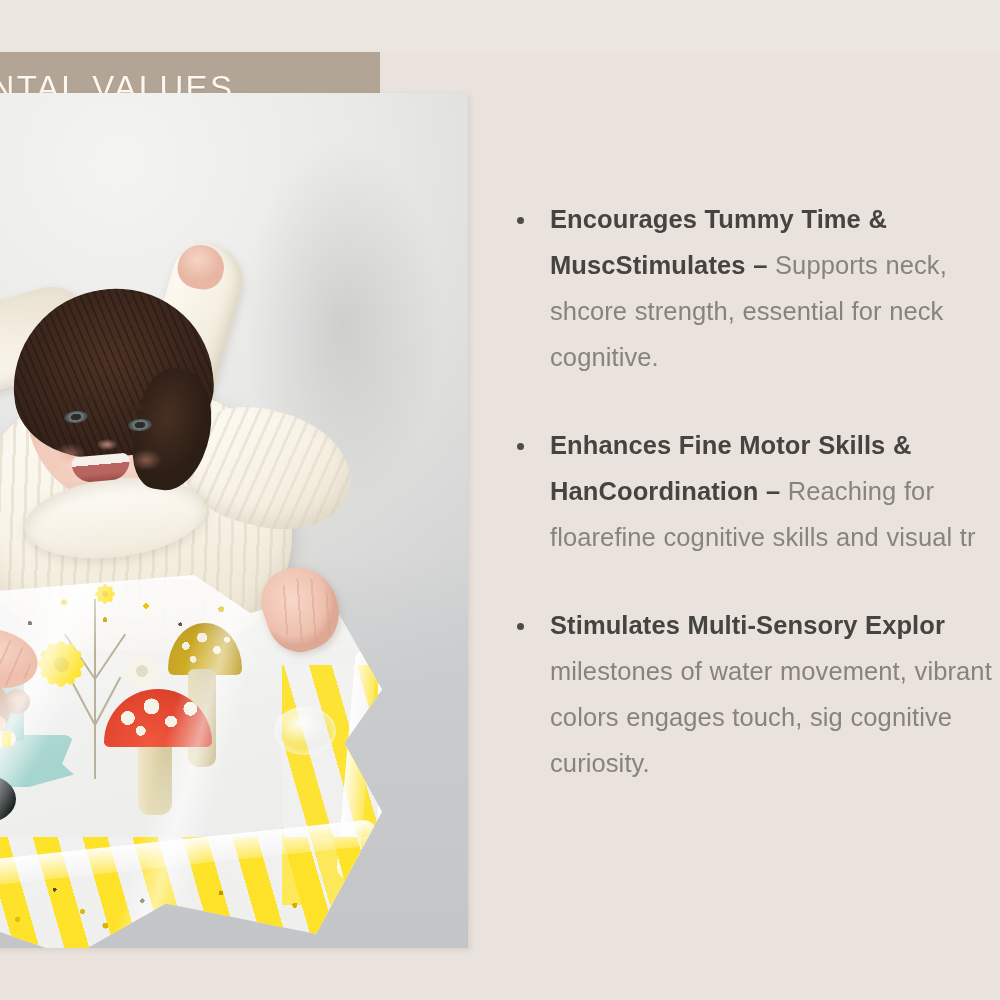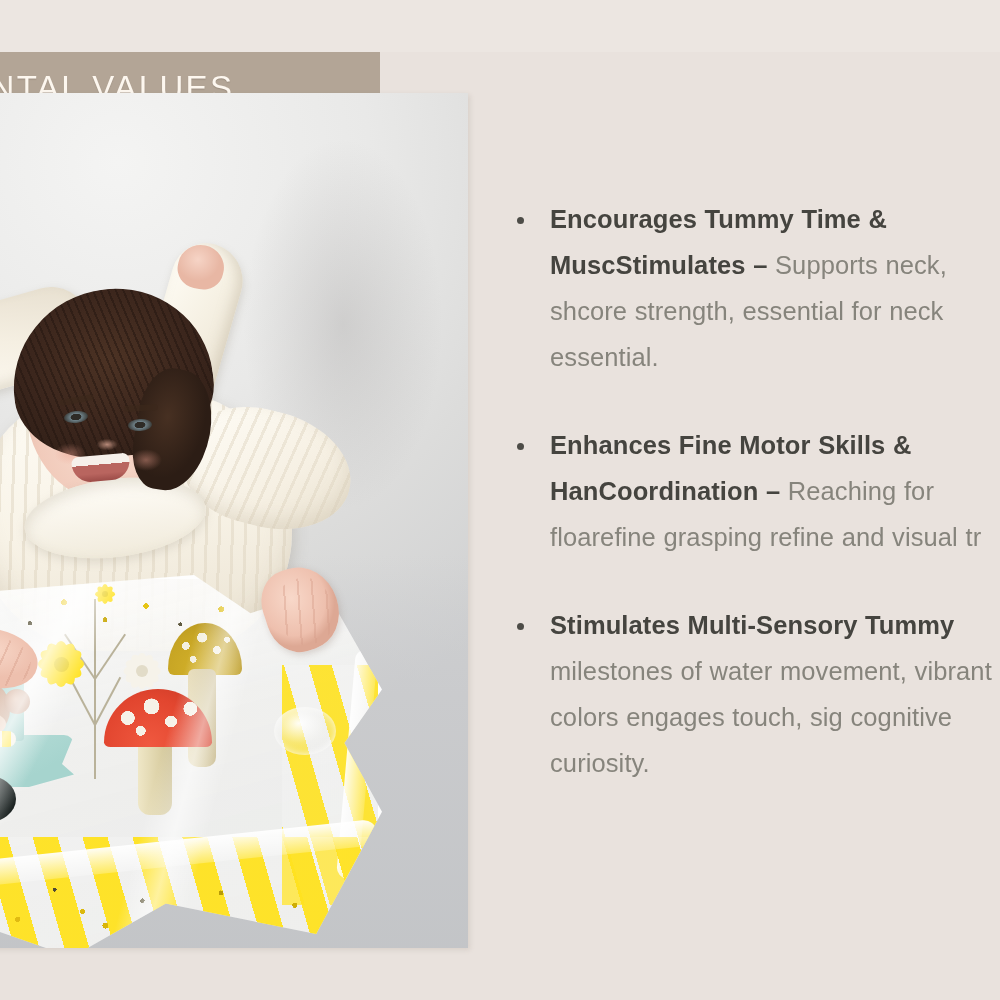--- a/index.html
+++ b/index.html
@@ -542,27 +542,27 @@
     </div>
 
     <div class="hand-mat-l"></div>
     <div class="hand-mat-r"></div>
   </div>
 
   <div class="text-col">
 
     <div class="bullet-row">
       <div class="bullet-dot"></div>
-      <div class="bullet-text"><span class="lead">Encourages Tummy Time &amp; Musc</span><span class="lead">Stimulates –</span><span> Supports neck, sh</span><span>core strength, essential for neck</span> <span>essential.</span></div>
+      <div class="bullet-text"><span class="lead">Encourages Tummy Time &amp; Musc</span><span class="lead">Stimulates –</span><span> Supports neck, sh</span><span>core strength, essential for neck</span> <span>cognitive.</span></div>
     </div>
 
     <div class="bullet-row">
       <div class="bullet-dot"></div>
-      <div class="bullet-text"><span class="lead">Enhances Fine Motor Skills &amp; Han</span><span class="lead">Coordination –</span><span> Reaching for floa</span><span>refine grasping refine and visual tr</span></div>
+      <div class="bullet-text"><span class="lead">Enhances Fine Motor Skills &amp; Han</span><span class="lead">Coordination –</span><span> Reaching for floa</span><span>refine cognitive skills and visual tr</span></div>
     </div>
 
     <div class="bullet-row">
       <div class="bullet-dot"></div>
-      <div class="bullet-text"><span class="lead">Stimulates Multi-Sensory Tummy</span> <span>milestones of water movement,</span> <span>vibrant colors engages touch, sig</span> <span>cognitive curiosity.</span></div>
+      <div class="bullet-text"><span class="lead">Stimulates Multi-Sensory Explor</span> <span>milestones of water movement,</span> <span>vibrant colors engages touch, sig</span> <span>cognitive curiosity.</span></div>
     </div>
 
   </div>
 </div>
 
 </body></html>

